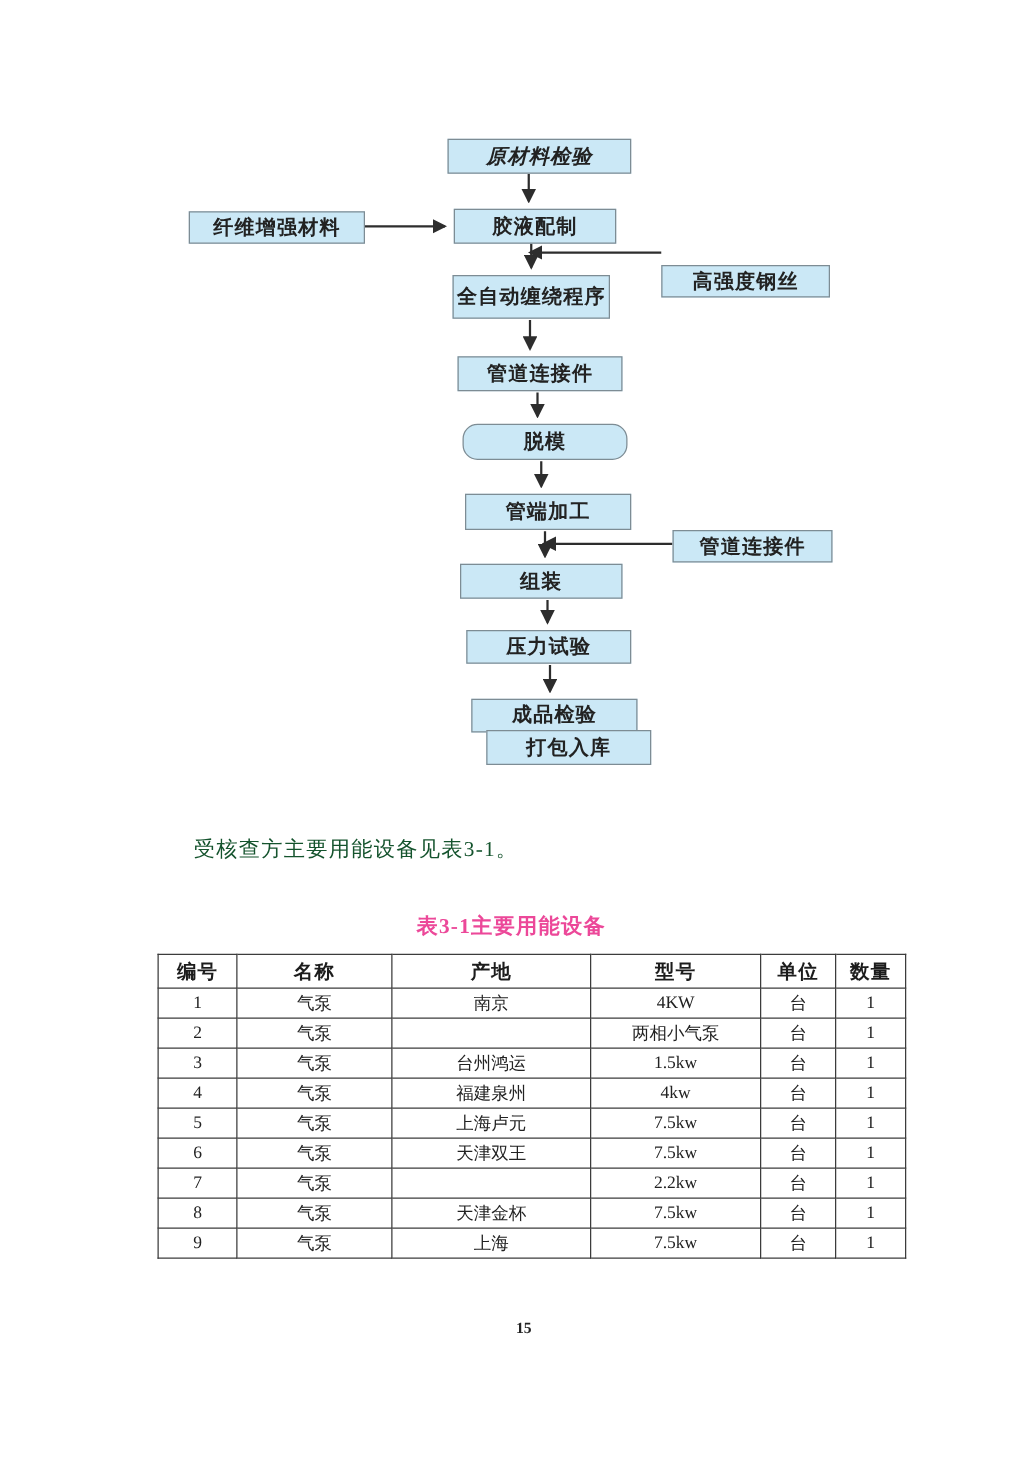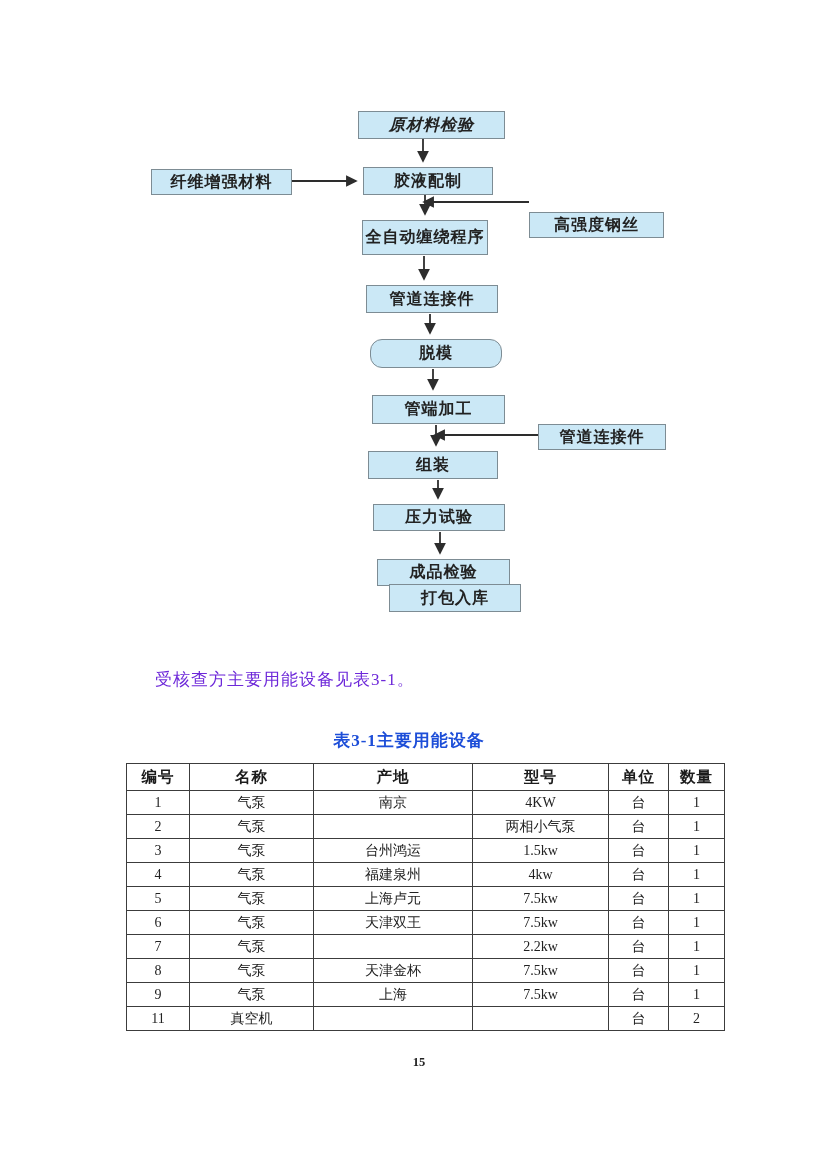--- a/index.html
+++ b/index.html
@@ -42,34 +42,34 @@
     white-space: nowrap;
   }
   
   .para {
     position: absolute;
     left: 155px;
     top: 668px;
     margin: 0;
     font-size: 17px;
     letter-spacing: 1px;
-    color: #6d28d9;
+    color: #14532d;
   }
   
   .table-title {
     position: absolute;
     left: 0;
     top: 729px;
     width: 818px;
     margin: 0;
     text-align: center;
     font-size: 17px;
     font-weight: bold;
     letter-spacing: 1px;
-    color: #1d4ed8;
+    color: #ec4899;
   }
   
   table.equipment {
     position: absolute;
     left: 126px;
     top: 763px;
     width: 598px;
     border-collapse: collapse;
     table-layout: fixed;
   }
@@ -264,26 +264,18 @@
           <td>1</td>
         </tr>
         <tr>
           <td>9</td>
           <td>气泵</td>
           <td>上海</td>
           <td>7.5kw</td>
           <td>台</td>
           <td>1</td>
         </tr>
-        <tr>
-          <td>11</td>
-          <td>真空机</td>
-          <td></td>
-          <td></td>
-          <td>台</td>
-          <td>2</td>
-        </tr>
       </tbody>
   </table>
 
   <div class="page-number">15</div>
 
 </div>
 
 </body></html>

